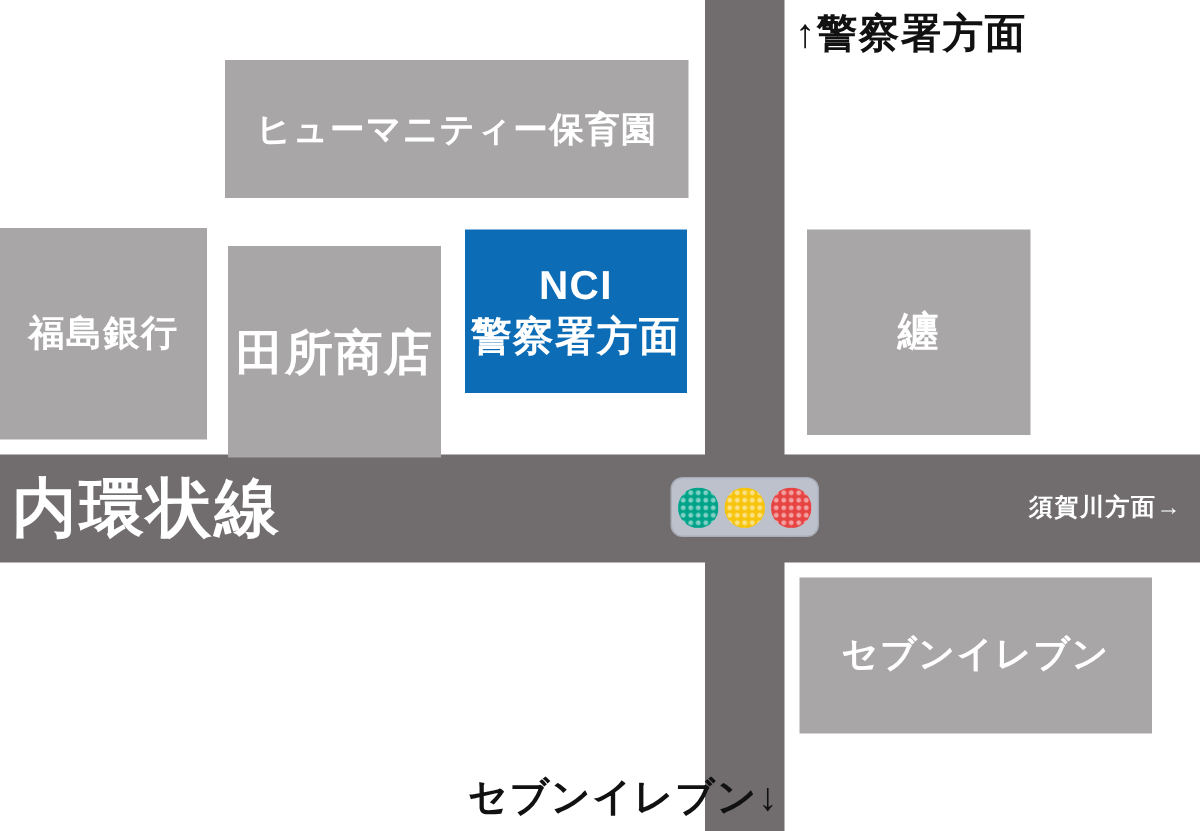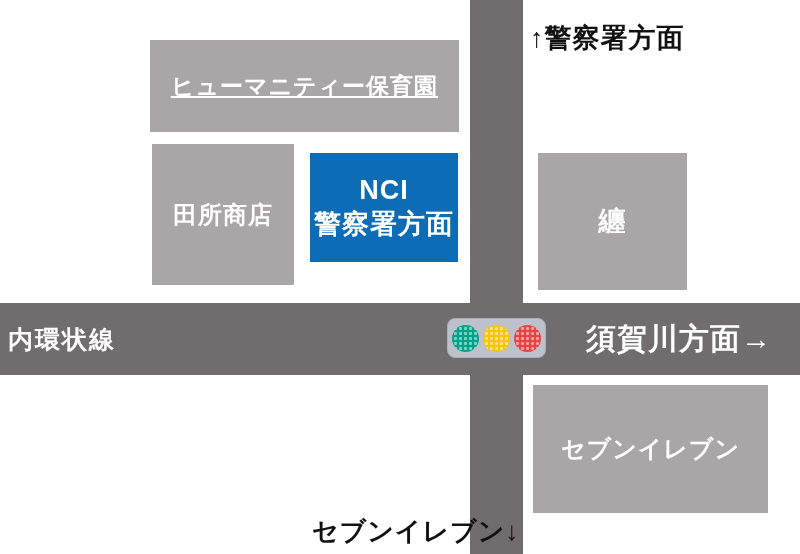--- a/index.html
+++ b/index.html
@@ -31,39 +31,39 @@
   .building {
     position:absolute; z-index:2;
     background:var(--building);
     color:var(--building-text);
     display:flex; flex-direction:column;
     align-items:center; justify-content:center;
     text-align:center;
     letter-spacing:1px;
     line-height:1.25;
   }
-  .b-nursery { left:150px; top:40px;  width:309px; height:92px;  font-size:23px;text-decoration:underline; }
+  .b-nursery { left:150px; top:40px;  width:309px; height:92px;  font-size:23px; }
   .b-bank    { left:0;     top:152px; width:138px; height:141px; font-size:24px; }
-  .b-shop    { left:152px; top:144px; width:142px; height:141px; font-size:24px;text-align:right; }
+  .b-shop    { left:152px; top:164px; width:142px; height:141px; font-size:32px;text-align:right; }
   .b-nci     { left:310px; top:153px; width:148px; height:109px; font-size:27px;
                background:var(--highlight); }
   .b-matoi   { left:538px; top:153px; width:149px; height:137px; font-size:27px; }
-  .b-seven   { left:533px; top:385px; width:235px; height:128px; font-size:24px; }
+  .b-seven   { left:533px; top:385px; width:235px; height:104px; font-size:24px; }
 
   .label { position:absolute; z-index:3; white-space:nowrap; }
   .road-name {
     left:8px; top:303px; height:72px; line-height:72px;
-    color:#ffffff; font-size:25px; letter-spacing:2px;
+    color:#ffffff; font-size:43px; letter-spacing:2px;
   }
   .dir-east {
-    right:28px; top:303px; height:72px; line-height:72px;
-    color:#ffffff; font-size:30px; letter-spacing:1px;
+    right:12px; top:303px; height:72px; line-height:72px;
+    color:#ffffff; font-size:16px; letter-spacing:1px;
   }
   .dir-north {
-    left:530px; top:20px;
+    left:530px; top:4px;
     color:var(--direction-text); font-size:27px; letter-spacing:1px;
   }
   .dir-south {
     left:312px; top:514px;
     color:var(--direction-text); font-size:26px; letter-spacing:1px;
   }
 
   .traffic-light {
     position:absolute; z-index:3;
     left:447px; top:318px; width:99px; height:40px;
@@ -88,20 +88,23 @@
 
 <div class="map">
 
   <div class="road road-h"></div>
   <div class="road road-v"></div>
 
   <div class="building b-nursery">
     <span>ヒューマニティー保育園</span>
   </div>
 
+  <div class="building b-bank">
+    <span>福島銀行</span>
+  </div>
 
   <div class="building b-shop">
     <span>田所商店</span>
   </div>
 
   <div class="building b-nci">
     <span>NCI</span>
     <span>警察署方面</span>
   </div>
 

